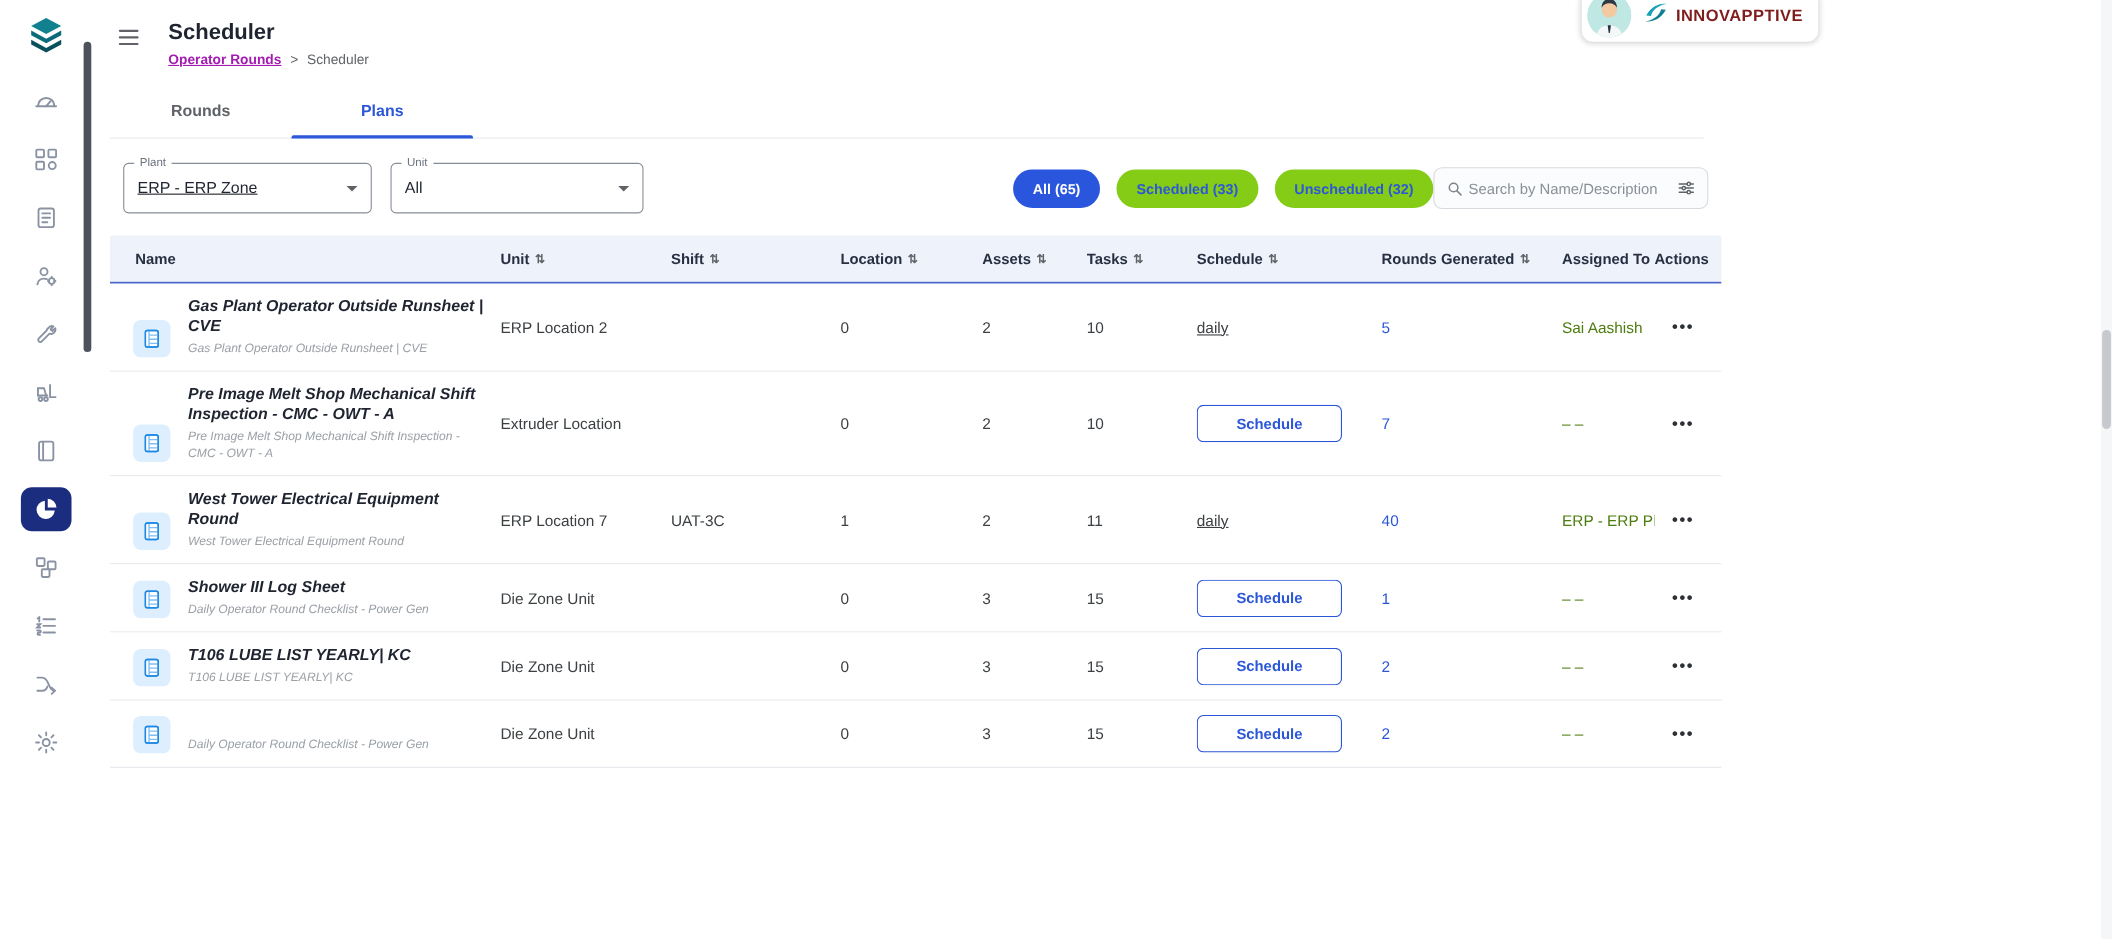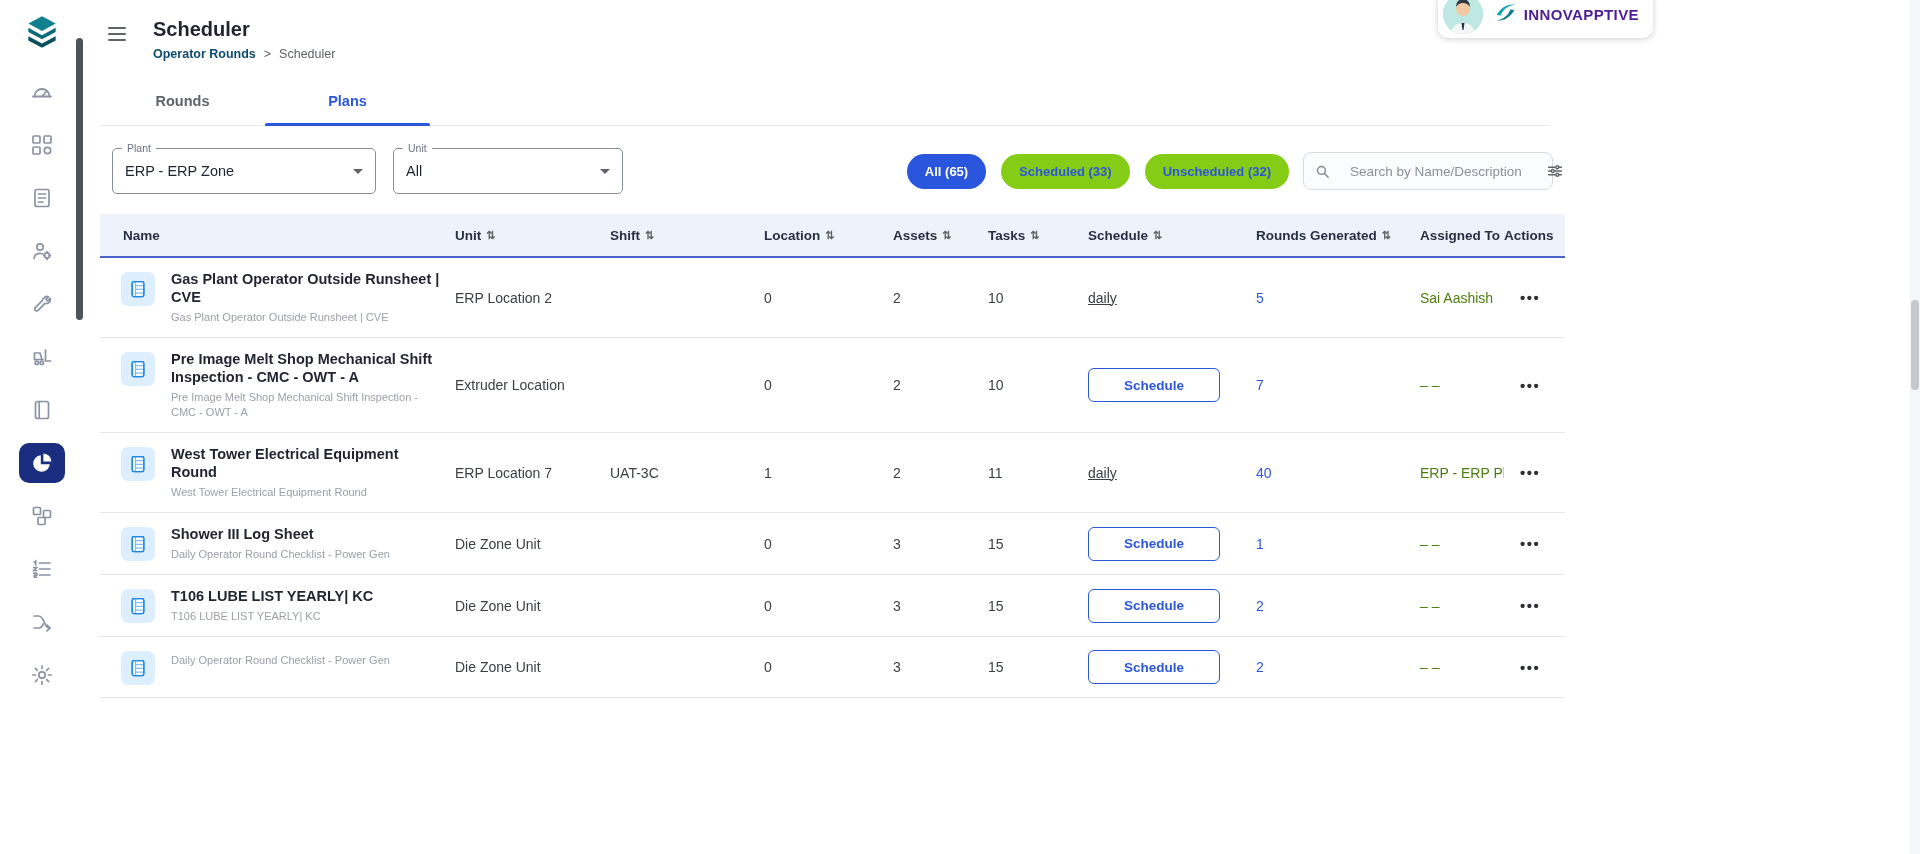--- a/index.html
+++ b/index.html
@@ -19,64 +19,64 @@
   
   .main { position:absolute; left:84px; top:0; width:1836px; height:854px; padding-left:16px; }
 
   
   .page-header { display:flex; align-items:flex-start; padding-top:18px; position:relative; }
   .hamburger { background:none; border:none; cursor:pointer; margin:4px 0 0 5px; }
   .hamburger svg { width:24px; height:24px; stroke:#5f6368; }
   .title-block { margin-left:24px; }
   .page-title { font-size:20px; font-weight:700; color:#1f2430; }
   .breadcrumb { margin-top:6px; font-size:12.5px; display:flex; gap:8px; align-items:center; }
-  .breadcrumb .parent { color:#0c4a6e; font-weight:600; cursor:pointer; }
+  .breadcrumb .parent { color:#a21caf; font-weight:600; cursor:pointer;text-decoration:underline; }
   .breadcrumb .sep { color:#5f6368; }
   .breadcrumb .current { color:#5f6368; }
 
   .profile-card { position:absolute; top:-10px; right:267px; height:48px; display:flex; align-items:center; gap:10px; background:#fff; border-radius:10px; padding:4px 14px 4px 5px; box-shadow:0 1px 6px rgba(0,0,0,.2); }
   .avatar { width:40px; height:40px; border-radius:50%; overflow:hidden; background:#bfe7e4; cursor:pointer; flex:none; }
   .brand { display:flex; align-items:center; gap:6px; }
-  .brand-name { font-size:15px; font-weight:800; letter-spacing:.4px; color:#4c1d95; }
+  .brand-name { font-size:15px; font-weight:800; letter-spacing:.4px; color:#7f1d1d; }
 
   
   .tabs-bar { margin-top:16px; display:flex; border-bottom:1px solid #e7e9ee; width:1449px; }
   .tab { width:165px; height:48px; display:flex; align-items:center; justify-content:center; font-size:14.5px; font-weight:700; color:#5f6368; cursor:pointer; position:relative; background:none; border:none; font-family:inherit; }
   .tab.active { color:#2b57d8; }
   .tab.active::after { content:""; position:absolute; left:0; bottom:-1px; width:100%; height:3px; background:#2b57d8; border-radius:2px 2px 0 0; }
 
   
   .filter-bar { margin-top:22px; display:flex; align-items:center; width:1453px; padding-left:12px; }
   .select { position:relative; height:46px; border:1px solid #878d96; border-radius:5px; background:#fff; display:flex; align-items:center; justify-content:space-between; padding:0 12px 0 12px; cursor:pointer; }
   .select .flabel { position:absolute; top:-7px; left:9px; background:#fff; padding:0 5px; font-size:10.5px; color:#6b7280; }
   .select .value { font-size:14.5px; color:#1f2430; }
   .select .arrow { width:0; height:0; border-left:5px solid transparent; border-right:5px solid transparent; border-top:5px solid #5f6368; margin-left:12px; }
-  .select.plant { width:264px; }
+  .select.plant { width:226px;text-decoration:underline; }
   .select.unit { width:230px; margin-left:17px; }
 
   .chips { margin-left:auto; display:flex; gap:15px; align-items:center; }
   .chip { height:35px; padding:0 18px; border-radius:18px; border:none; font-family:inherit; font-size:13px; font-weight:700; color:#2b57d8; background:#84cc16; cursor:pointer; }
   .chip.active { background:#2a56dd; color:#fff; }
 
-  .search-box { margin-left:14px; width:250px; height:38px; border:1px solid #d7dbe0; background:#fbfcfd; border-radius:8px; display:flex; align-items:center; padding:0 10px; gap:19px; }
+  .search-box { width:250px; height:38px; border:1px solid #d7dbe0; background:#fbfcfd; border-radius:8px; display:flex; align-items:center; padding:0 10px; gap:4px; }
   .search-box input { border:none; outline:none; background:transparent; flex:1; font-size:13.5px; color:#202124; font-family:inherit; }
   .search-box input::placeholder { color:#8a9097; }
   .search-box svg { flex:none; }
 
   
   .table { margin-top:20px; width:1465px; }
   .grid-cols { display:grid; grid-template-columns:355px 155px 154px 129px 95px 100px 168px 164px 84px 61px; }
   .table-head { background:#eef2fa; height:44px; align-items:center; border-bottom:2px solid #4a63c8; border-radius:2px 2px 0 0; }
   .th { font-size:13.5px; font-weight:700; color:#273043; display:flex; align-items:center; white-space:nowrap; overflow:hidden; }
   .th:first-child { padding-left:23px; }
   .sort { font-size:11px; color:#5f6368; margin-left:5px; cursor:pointer; }
 
   .trow { border-bottom:1px solid #e4e6ea; padding:12px 0; align-items:center; background:#fff; }
   .cell { font-size:14px; color:#3c4043; overflow:hidden; white-space:nowrap; }
-  .name-cell { display:flex; align-items:flex-start; gap:16px; padding-left:21px; white-space:normal; }
+  .name-cell { display:flex; align-items:flex-end; gap:16px; padding-left:21px; white-space:normal;font-style:italic; }
   .file-badge { width:34px; height:34px; background:#ddeffe; border-radius:7px; display:flex; align-items:center; justify-content:center; flex:none; margin-top:2px; }
   .row-title { font-size:14.5px; font-weight:600; color:#1f2430; line-height:1.25; cursor:pointer; }
   .row-sub { font-size:11px; color:#9aa0a6; line-height:1.35; margin-top:4px; }
   .name-text { padding-right:12px; }
   .schedule-btn { width:132px; height:34px; border:1px solid #2b57d8; border-radius:6px; background:#fff; color:#2b57d8; font-size:13.5px; font-weight:700; font-family:inherit; cursor:pointer; }
   .schedule-text { color:#3c4043;text-decoration:underline; }
   .rounds-link { color:#2b57d8; cursor:pointer; text-decoration:none; }
   .assigned { color:#4d7c0f; }
   .actions-cell { padding-left:16px; }
   .dots { font-size:15px; font-weight:700; color:#2d3136; letter-spacing:1.5px; cursor:pointer; }

